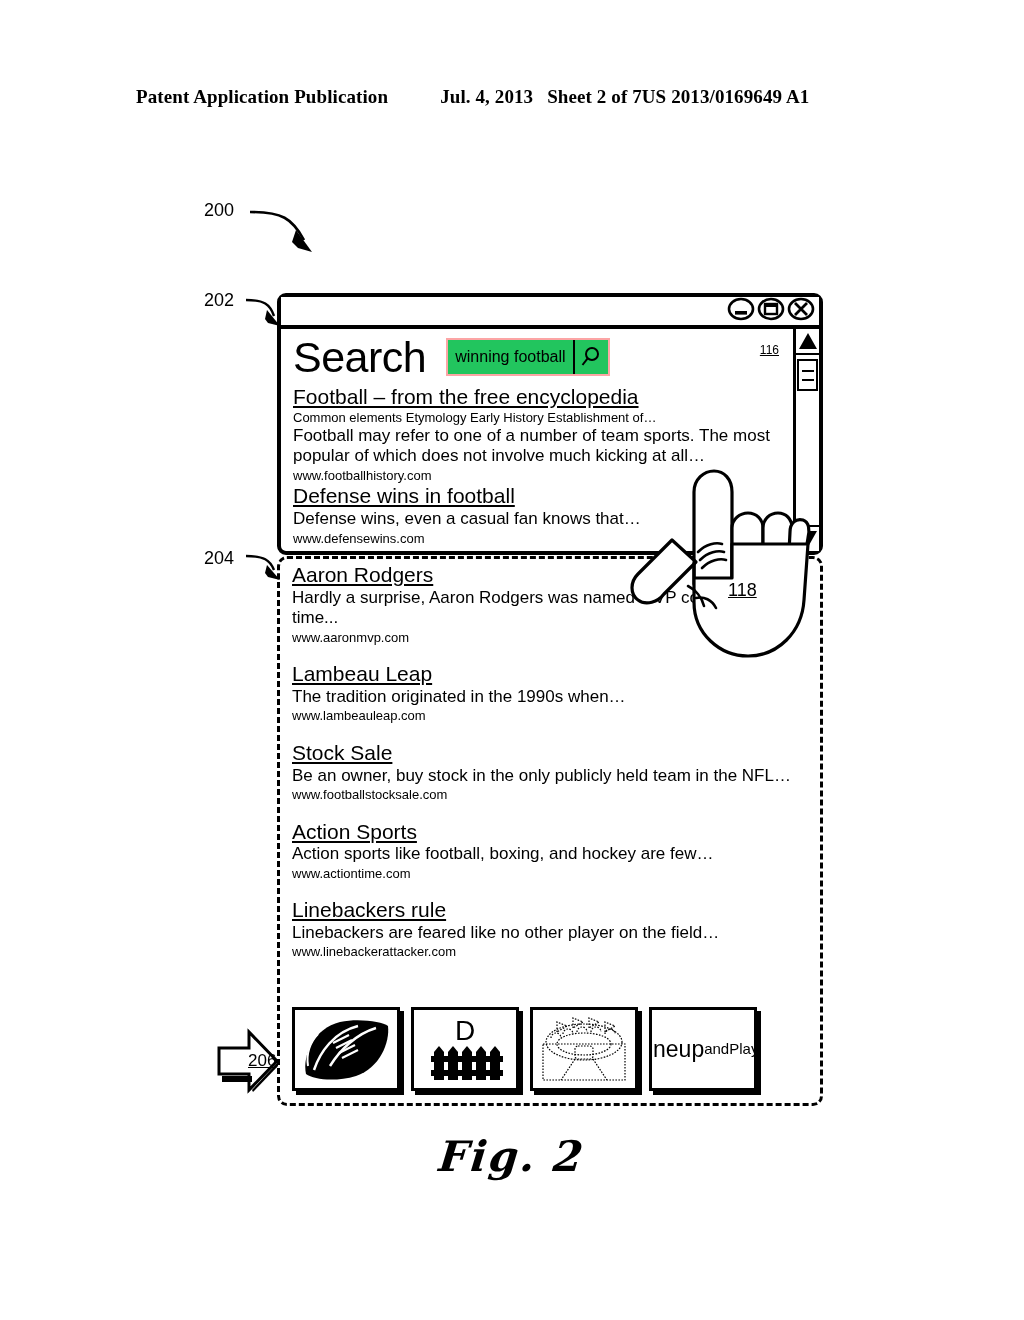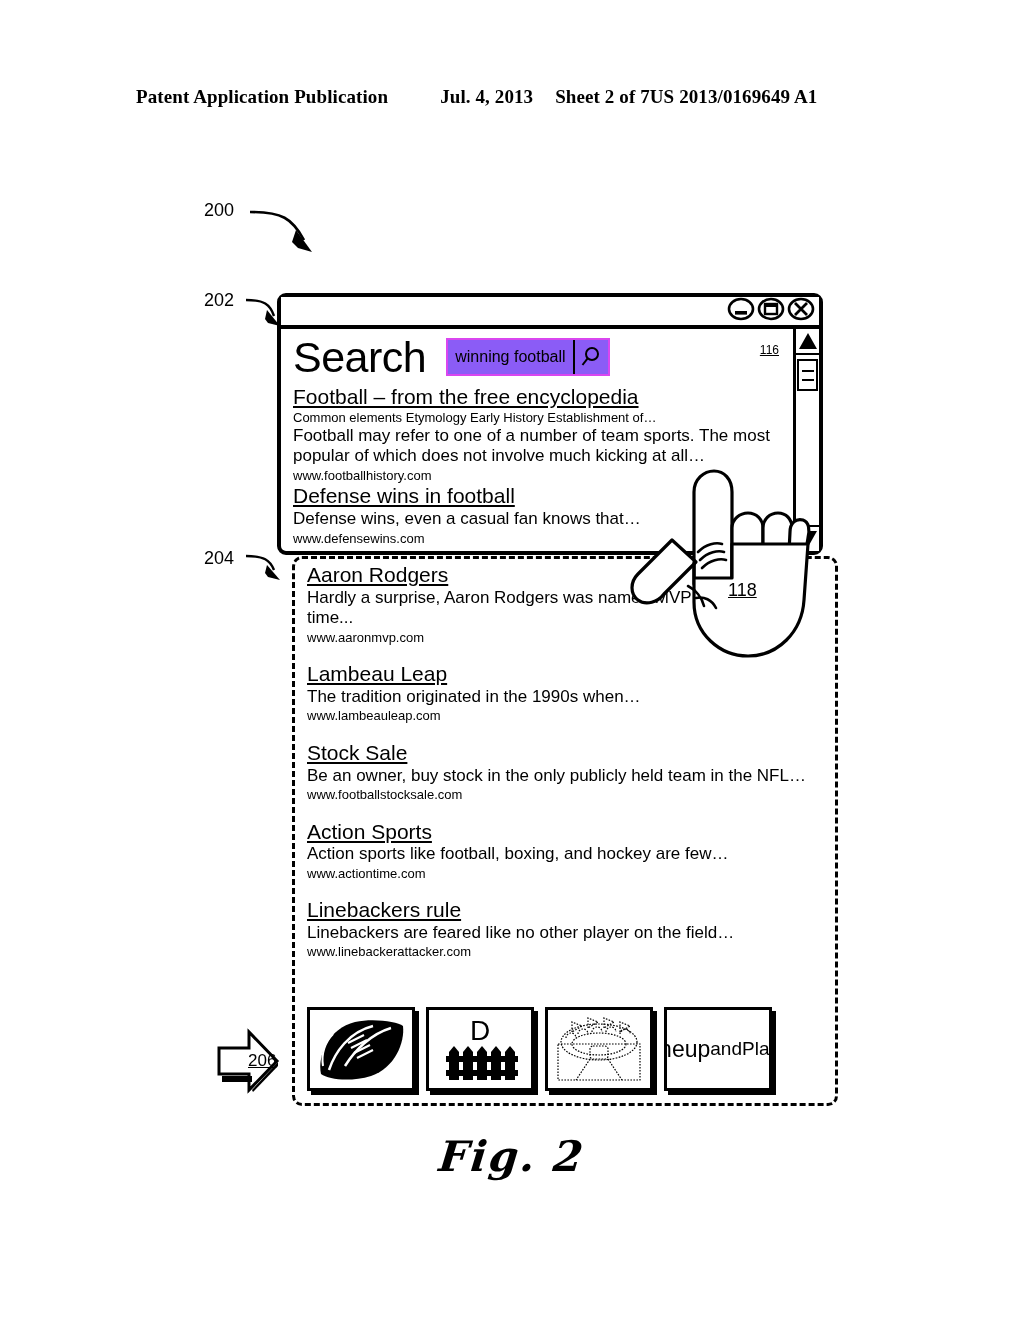--- a/index.html
+++ b/index.html
@@ -25,21 +25,21 @@
     display: flex;
     align-items: baseline;
     font-family: "Liberation Serif", serif;
     font-weight: bold;
     font-size: 19px;
     letter-spacing: 0.1px;
     white-space: nowrap;
   }
   #patent-header .hdr-pub   { }
   #patent-header .hdr-date  { margin-left: 52px; }
-  #patent-header .hdr-sheet { margin-left: 22px; }
+  #patent-header .hdr-sheet { margin-left: 14px; }
   #patent-header .hdr-num   { }
 
   
   .ref-num {
     position: absolute;
     font-family: "Liberation Sans", sans-serif;
     font-size: 18px;
     color: #000;
     white-space: nowrap;
   }
@@ -104,23 +104,23 @@
   #search-word {
     font-size: 43px;
     line-height: 1;
     letter-spacing: -0.5px;
     font-weight: 400;
   }
   #search-box {
     margin-left: 20px;
     display: flex;
     align-items: stretch;
-    border: 2px solid #d946ef;
+    border: 2px solid #fca5a5;
     height: 34px;
-    background: #8b5cf6;
+    background: #22c55e;
   }
   #search-input-text {
     display: flex;
     align-items: center;
     padding: 0 7px;
     font-size: 16px;
     white-space: nowrap;
   }
   #search-go {
     border-left: 2px solid #000;
@@ -201,21 +201,21 @@
   #sb-thumb .grip {
     width: 12px;
     height: 7px;
     border-top: 2px solid #000;
     border-bottom: 2px solid #000;
   }
 
   
   #overflow-region {
     position: absolute;
-    left: 292px;
+    left: 277px;
     top: 556px;
     width: 546px;
     height: 550px;
     box-sizing: border-box;
     border: 3px dashed #000;
     border-radius: 10px;
     background: transparent;
   }
   #overflow-inner {
     position: absolute;
@@ -245,21 +245,21 @@
     justify-content: center;
     overflow: hidden;
     position: relative;
   }
   .thumb svg { display: block; }
   #thumb-lineup {
     line-height: 1.05;
     box-shadow: 4px 4px 0 #000;
   }
   #thumb-lineup .lu-main { font-size: 23px; }
-  #thumb-lineup .lu-sub  { font-size: 19px; }
+  #thumb-lineup .lu-sub  { font-size: 15px; }
 
   
   #marker-206 {
     position: absolute;
     left: 216px;
     top: 1026px;
     width: 64px;
     height: 70px;
   }
   #marker-206 .mk-label {

